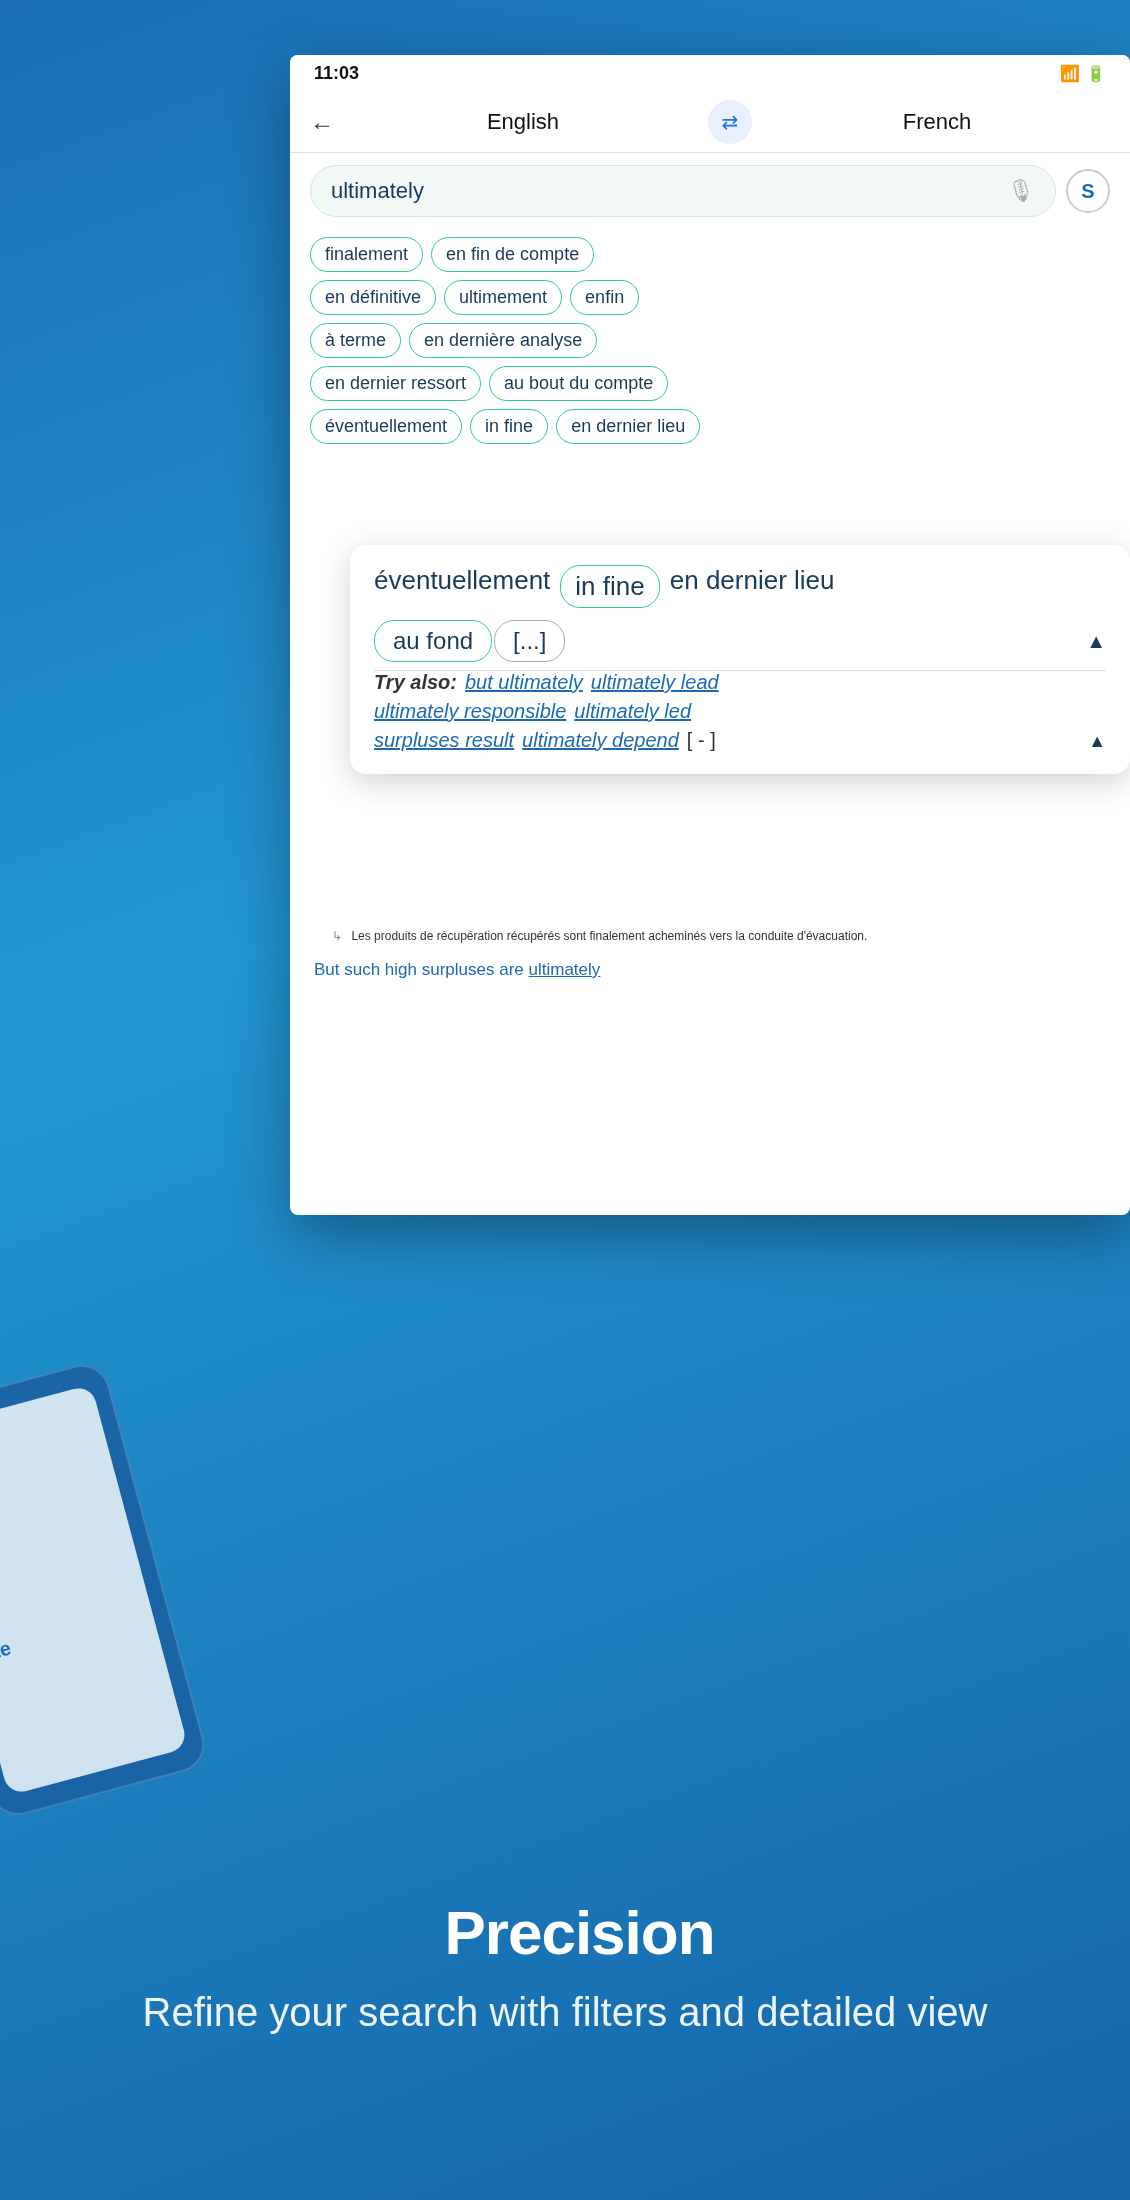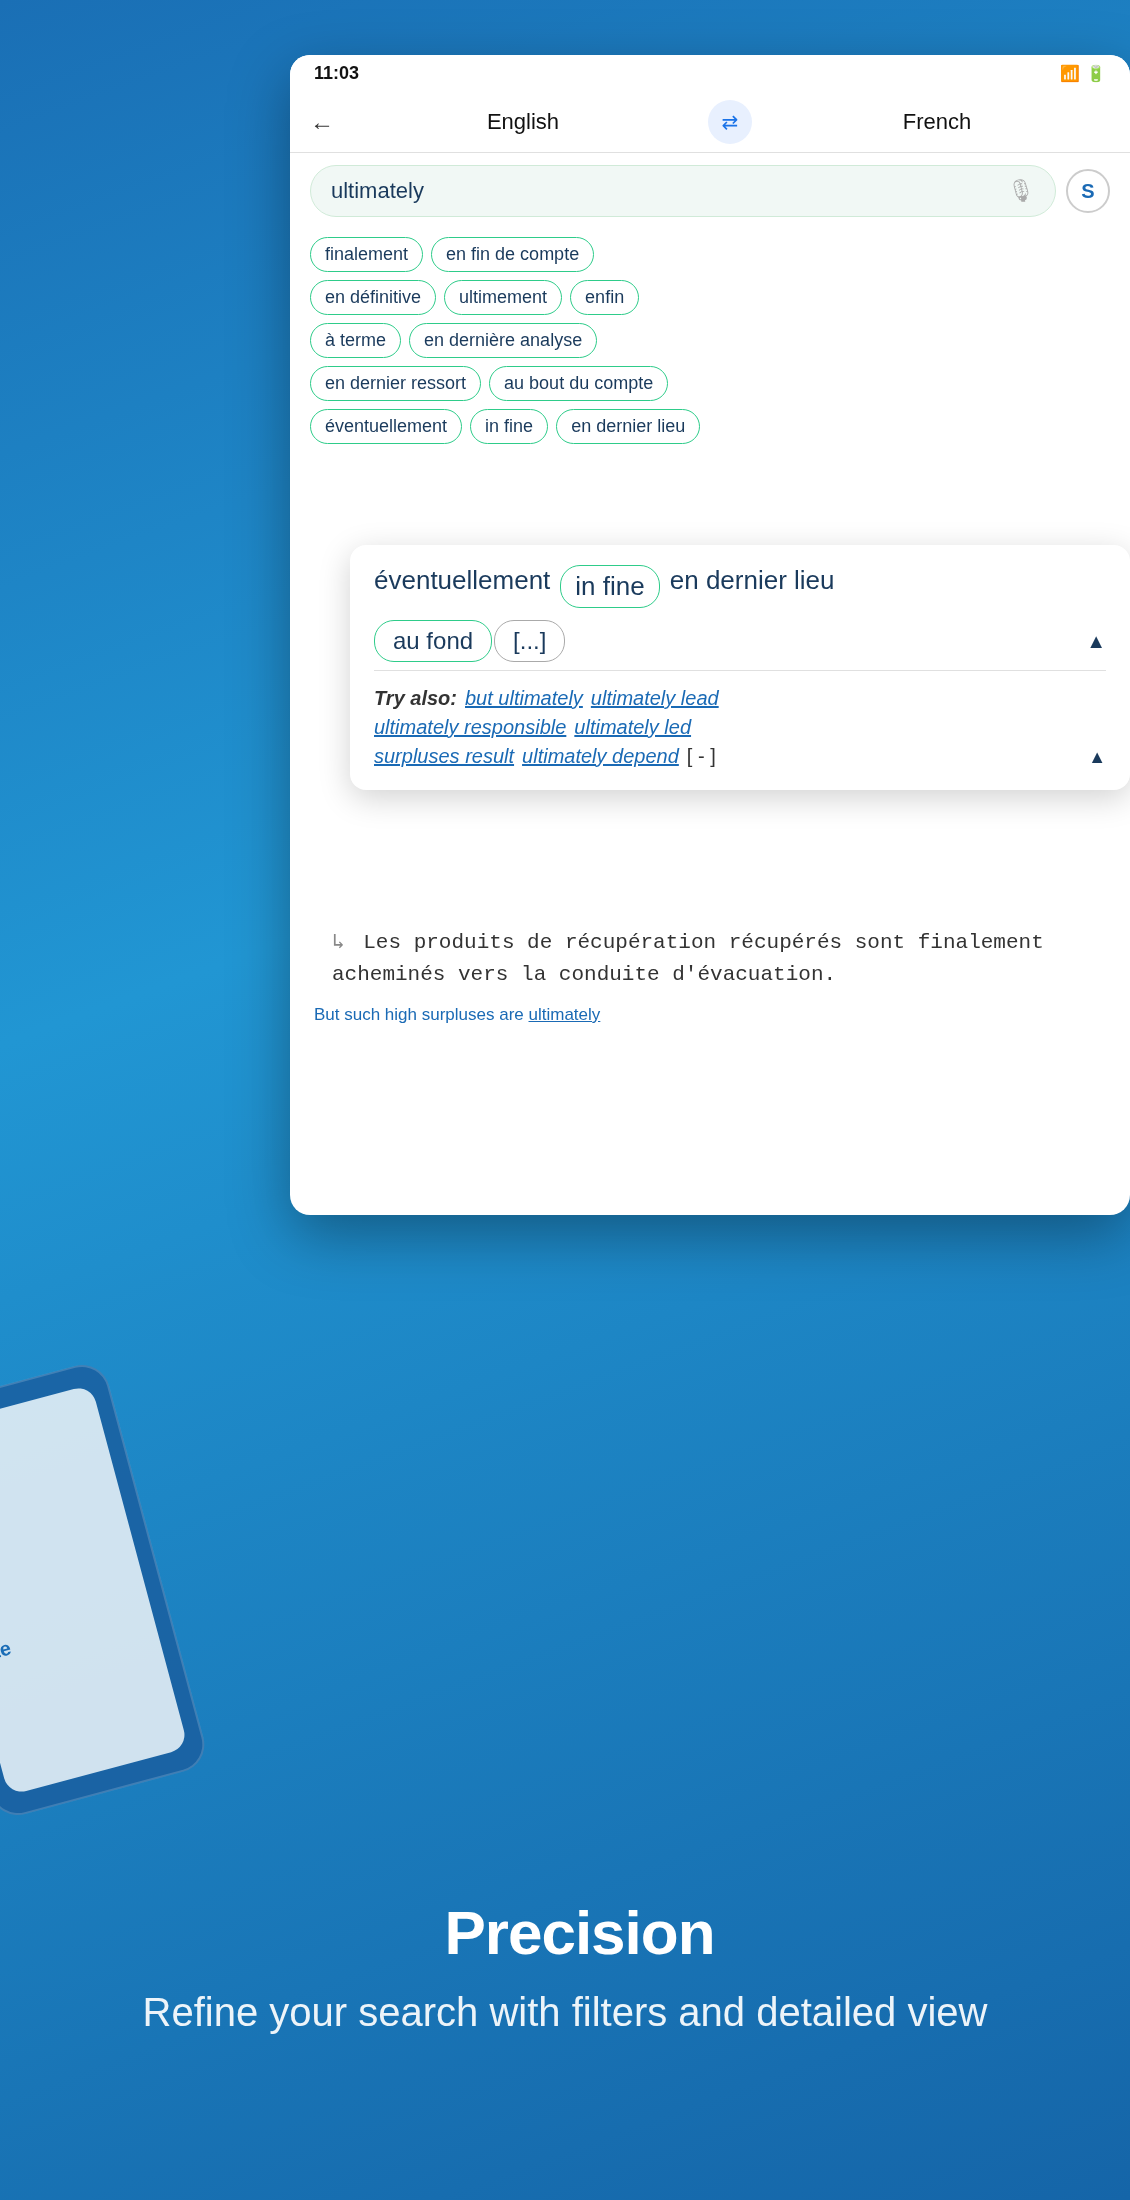--- a/index.html
+++ b/index.html
@@ -46,21 +46,21 @@
     }
 
     
     .main-phone {
       position: absolute;
       left: 290px;
       top: 55px;
       width: 840px;
       height: 1160px;
       background: white;
-      border-radius: 20px;
+      border-radius: 8px;
       box-shadow: 0 20px 60px rgba(0,0,0,0.35);
       overflow: hidden;
     }
 
     
     .status-bar {
       background: white;
       display: flex;
       justify-content: space-between;
       align-items: center;
@@ -230,21 +230,21 @@
     .triangle-up {
       margin-left: auto;
       font-size: 20px;
       color: #1a3a5c;
     }
 
     
     .try-also-section {
       border-top: 1px solid #e0e0e0;
       margin-top: 0;
-      padding-top: 16px;
+      padding-top: 0;
     }
     .try-also-row {
       display: flex;
       flex-wrap: wrap;
       gap: 8px;
       align-items: baseline;
       margin-bottom: 6px;
     }
     .try-also-label {
       font-size: 20px;
@@ -294,26 +294,25 @@
       background: #fff9c4;
       padding: 1px 2px;
       border-radius: 3px;
       color: #1a3a5c;
     }
     .arrow-right {
       color: #888;
       margin-right: 6px;
     }
     .example-translation {
-      font-size: 21px;
+      font-size: 12px;
       color: #333;
       margin-left: 18px;
       line-height: 1.5;
       margin-bottom: 12px;
-      font-family: Liberation Mono, monospace;
     }
     .cut-off {
       color: #1a6ab5;
       font-size: 17px;
       text-decoration: underline;
     }
 
     
     .bottom-text {
       position: absolute;

